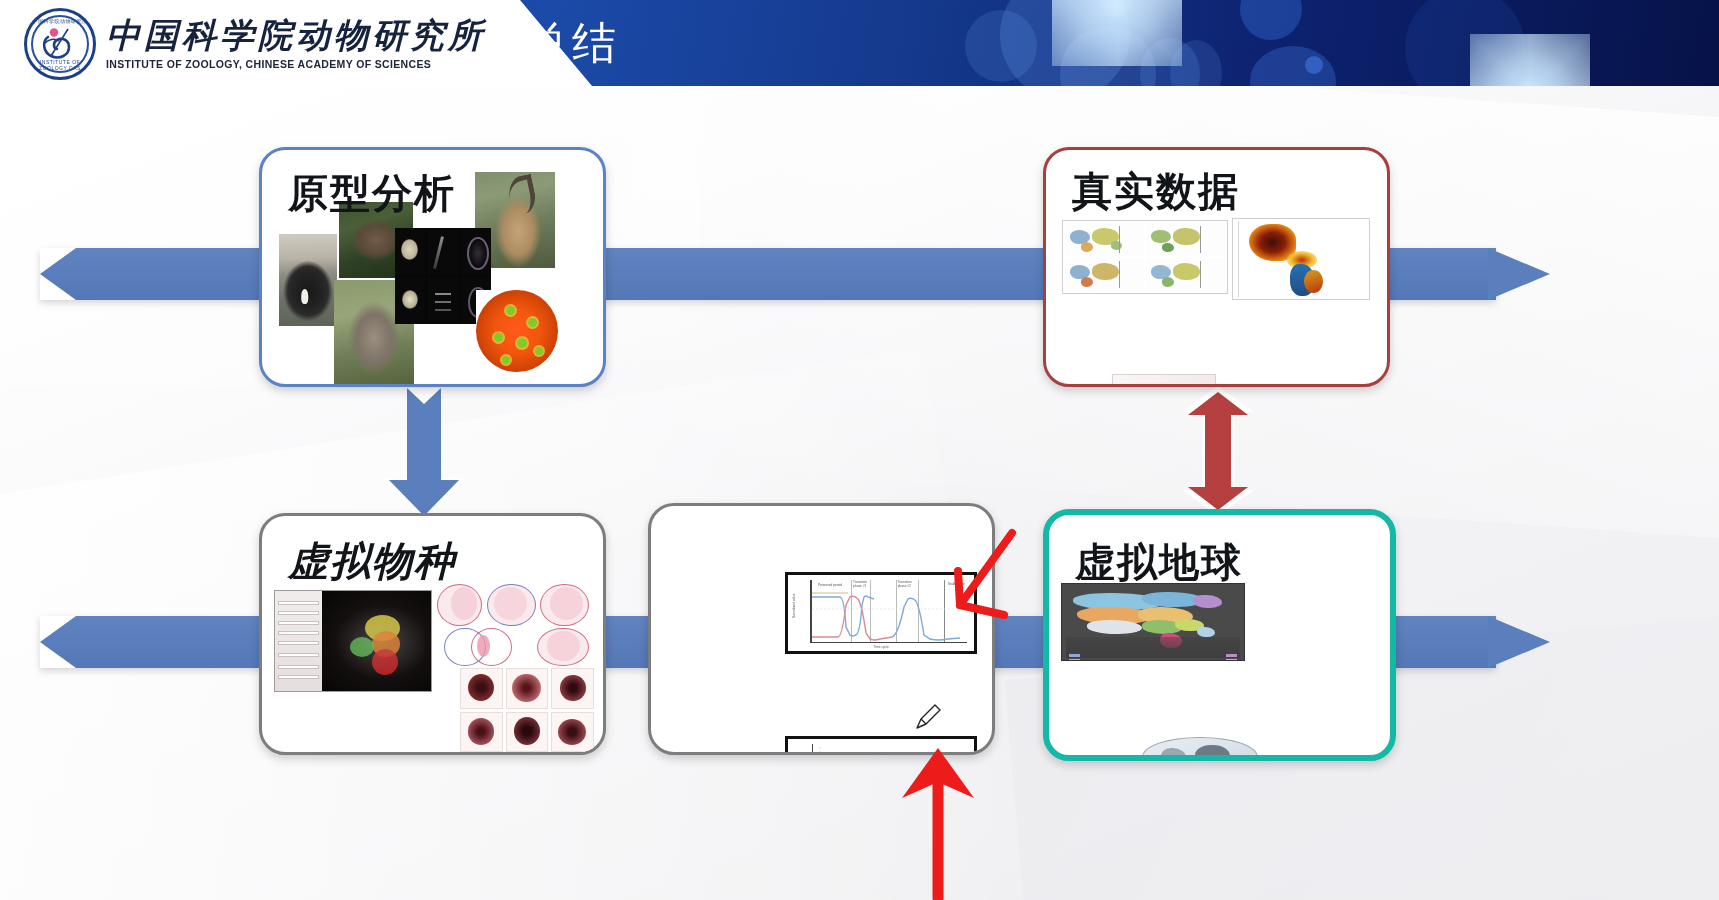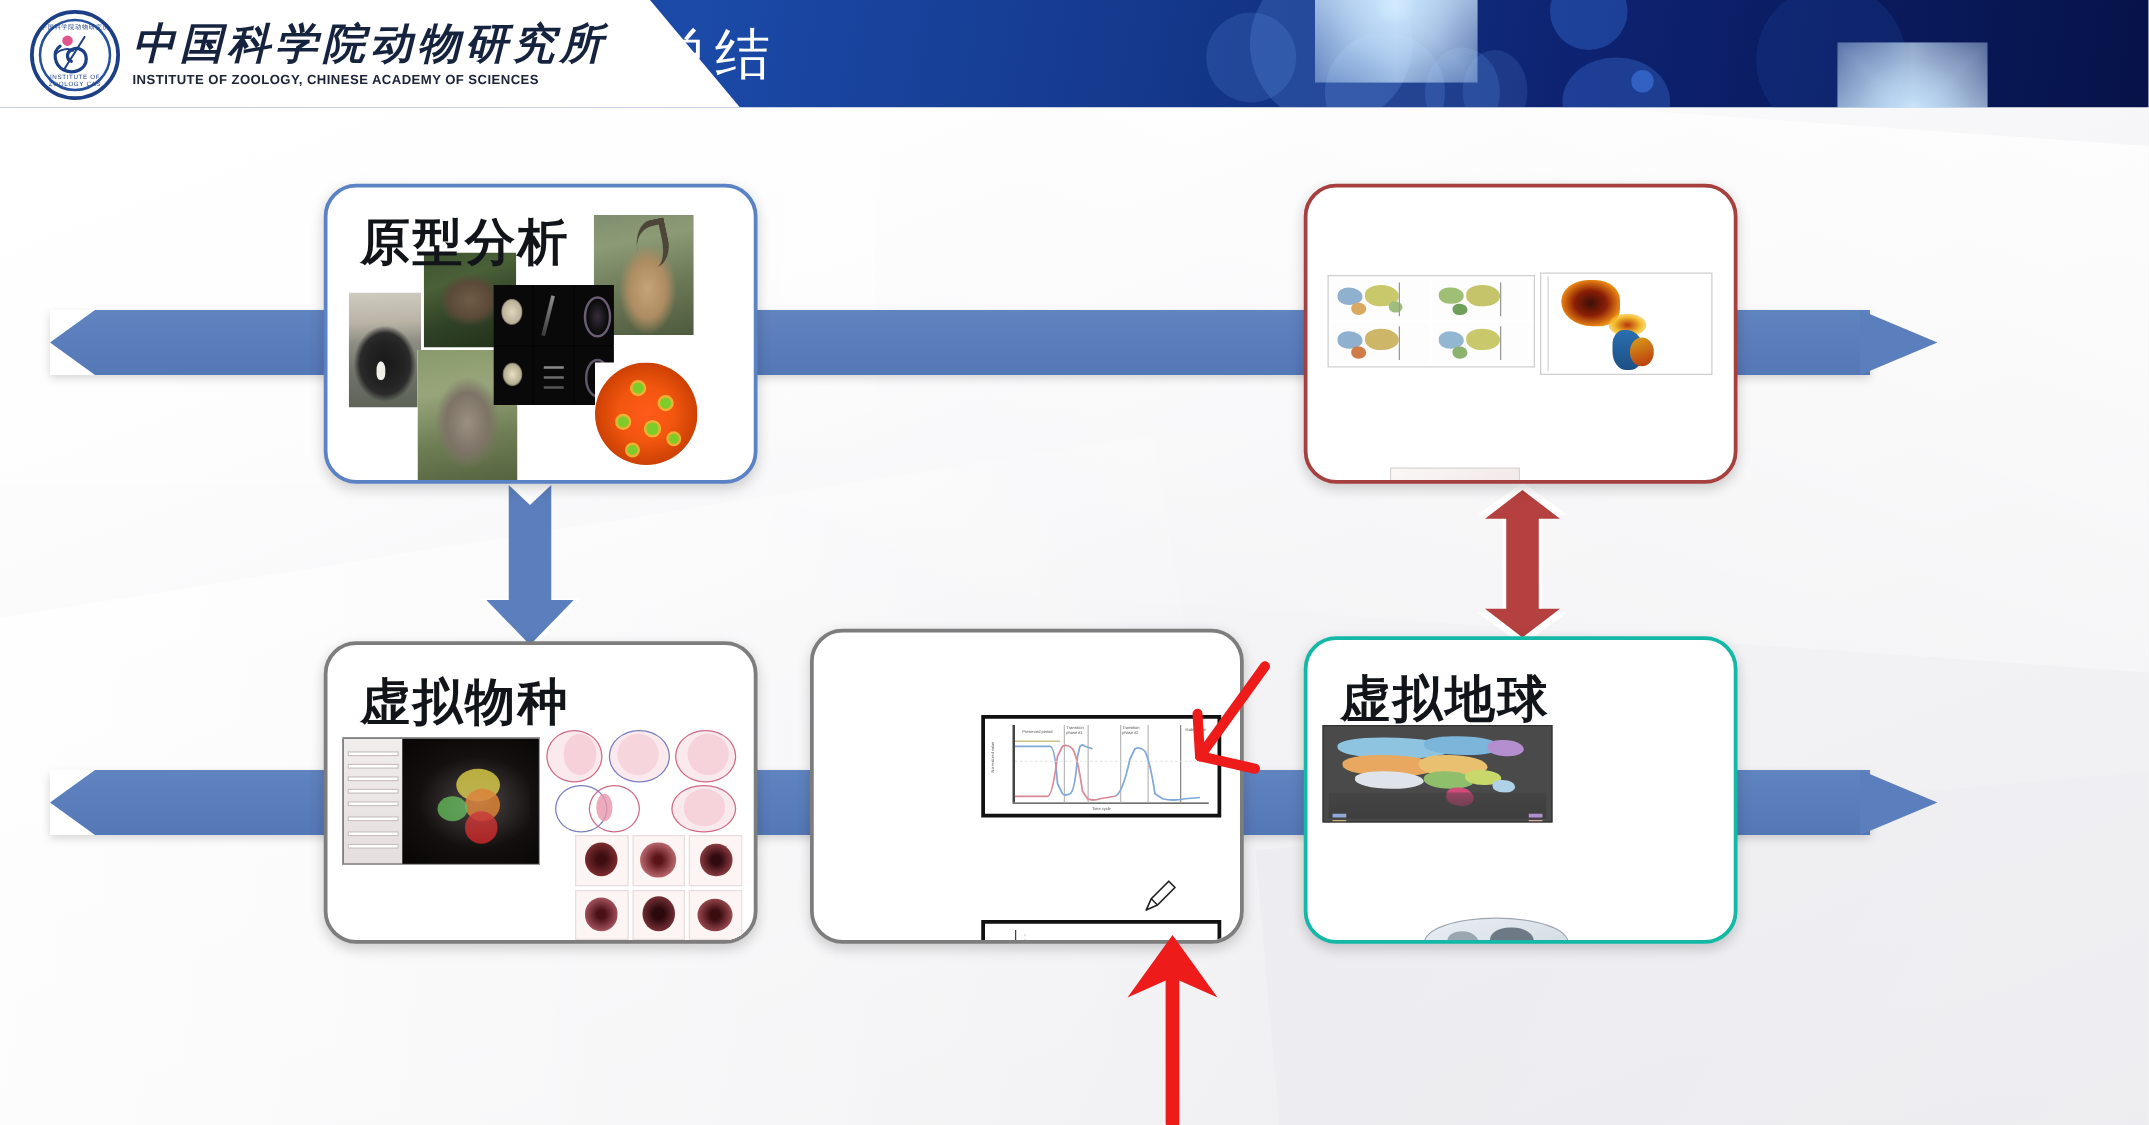--- a/index.html
+++ b/index.html
@@ -283,20 +283,21 @@
     <div class="virus-dot" style="left:36%;top:20%;width:9px;height:9px;"></div>
     <div class="virus-dot" style="left:64%;top:34%;width:9px;height:9px;"></div>
     <div class="virus-dot" style="left:22%;top:52%;width:9px;height:9px;"></div>
     <div class="virus-dot" style="left:50%;top:58%;width:10px;height:10px;"></div>
     <div class="virus-dot" style="left:72%;top:70%;width:8px;height:8px;"></div>
     <div class="virus-dot" style="left:32%;top:80%;width:8px;height:8px;"></div>
   </div>
 </div>
 
 <div class="card" style="left:1043px;top:147px;width:341px;height:234px;border:3px solid #a6403f;">
+  <div class="card-title" style="left:26px;top:14px;">真实数据</div>
 
   <div class="thumb ph-map" style="left:16px;top:70px;width:166px;height:74px;">
     <div class="panel">
       <div class="worldblob" style="left:6%;top:22%;width:26%;height:42%;background:#8fb0cf;"></div>
       <div class="worldblob" style="left:34%;top:16%;width:34%;height:50%;background:#c9c86a;"></div>
       <div class="worldblob" style="left:20%;top:58%;width:16%;height:30%;background:#d9a95f;"></div>
       <div class="worldblob" style="left:58%;top:56%;width:14%;height:26%;background:#9fbe7e;"></div>
       <div style="position:absolute;right:4%;top:8%;width:26%;height:84%;
                   border-left:1px solid #999;"></div>
     </div>
@@ -335,21 +336,21 @@
 
   <div class="thumb ph-ink" style="left:66px;top:142px;width:102px;height:78px;">
 
     <div class="ink-line" style="left:30%;top:12%;width:2px;height:72%;"></div>
 
   </div>
 
 </div>
 
 <div class="card" style="left:259px;top:513px;width:341px;height:236px;border:3px solid #7d7d7d;">
-  <div class="card-title" style="left:26px;top:18px;">虚拟物种</div>
+  <div class="card-title" style="left:26px;top:18px;font-style:italic;">虚拟物种</div>
 
   <div class="thumb ph-ui" style="left:12px;top:74px;width:156px;height:100px;">
     <div class="ui-side">
       <div class="bar" style="top:10%;"></div>
         <div class="bar" style="top:20%;"></div>
       <div class="bar" style="top:30%;"></div>
         <div class="bar" style="top:40%;"></div>
       <div class="bar" style="top:50%;"></div>
         <div class="bar" style="top:62%;"></div>
       <div class="bar" style="top:74%;"></div>
@@ -442,21 +443,21 @@
                Q152 70 168 66" fill="none" stroke="#8f9ab8" stroke-width="1"></path>
       <line x1="32" y1="8" x2="32" y2="72" stroke="#bbb" stroke-width=".6" stroke-dasharray="2 2"></line>
       <g stroke="#999" stroke-width=".5">
         <line x1="26" y1="72" x2="168" y2="72"></line>
       </g>
     </svg>
 
   </div>
 </div>
 
-<div class="card" style="left:1043px;top:509px;width:341px;height:240px;border:3px solid #14b8a6;">
+<div class="card" style="left:1043px;top:509px;width:341px;height:240px;border:6px solid #14b8a6;">
   <div class="card-title" style="left:26px;top:20px;">虚拟地球</div>
 
   <div class="thumb ph-biome" style="left:12px;top:68px;width:182px;height:76px;">
     <div class="biome-patch" style="left:6%;top:12%;width:50%;height:22%;background:#8fc4e0;"></div>
     <div class="biome-patch" style="left:44%;top:10%;width:34%;height:20%;background:#7bb5da;"></div>
     <div class="biome-patch" style="left:72%;top:14%;width:16%;height:18%;background:#b48fd0;"></div>
     <div class="biome-patch" style="left:8%;top:30%;width:42%;height:22%;background:#e8a860;"></div>
     <div class="biome-patch" style="left:42%;top:30%;width:30%;height:22%;background:#e8c070;"></div>
     <div class="biome-patch" style="left:14%;top:48%;width:30%;height:18%;background:#dfe4ea;"></div>
     <div class="biome-patch" style="left:44%;top:48%;width:22%;height:18%;background:#8fbf6a;"></div>

